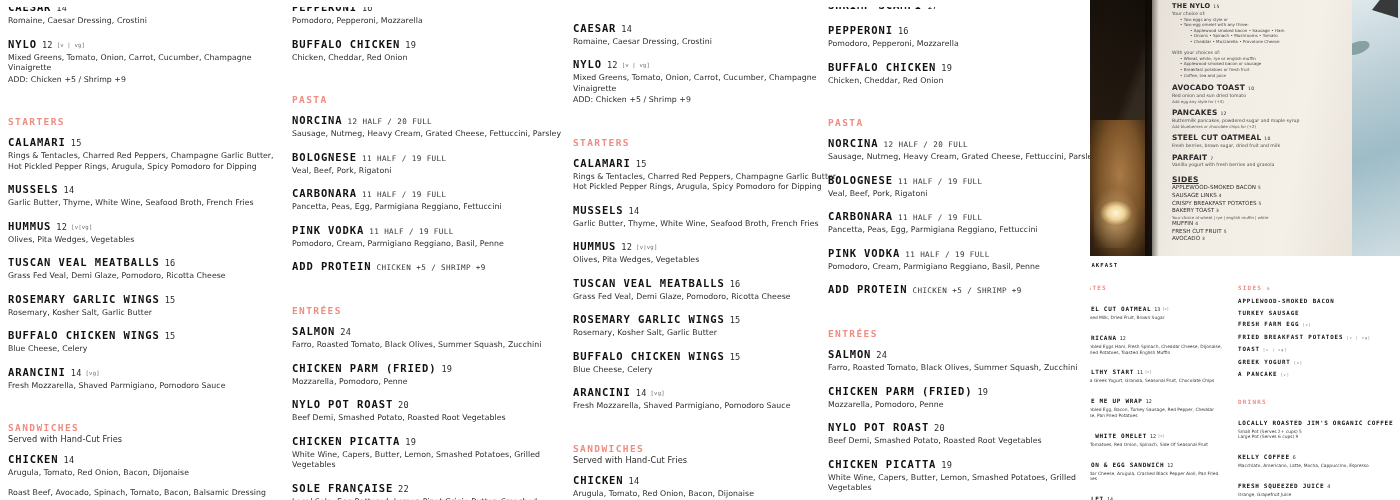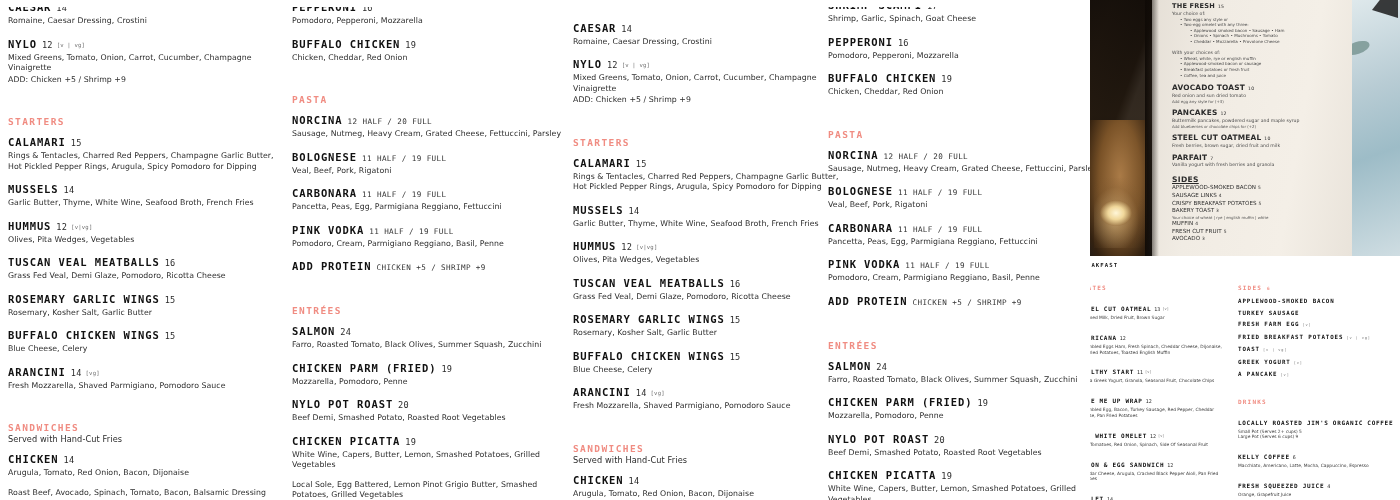--- a/index.html
+++ b/index.html
@@ -216,20 +216,21 @@
           </div>
           <div class="item">
             <div class="item-head"><span class="nm">NYLO POT ROAST</span><span class="pr">20</span></div>
             <p class="desc">Beef Demi, Smashed Potato, Roasted Root Vegetables</p>
           </div>
           <div class="item">
             <div class="item-head"><span class="nm">CHICKEN PICATTA</span><span class="pr">19</span></div>
             <p class="desc">White Wine, Capers, Butter, Lemon, Smashed Potatoes, Grilled Vegetables</p>
           </div>
           <div class="item">
+            <div class="item-head"><span class="nm">SOLE FRANÇAISE</span><span class="pr">22</span></div>
             <p class="desc">Local Sole, Egg Battered, Lemon Pinot Grigio Butter, Smashed Potatoes, Grilled Vegetables</p>
           </div>
         </div>
     </div>
   </div>
 
   <div class="col" id="col3">
     <div class="shift-b">
       <p class="desc" style="margin-top:0">Iceberg, Blue Cheese, Bacon, Barrel, Extra Virgin Olive Oil</p>
       <div class="gap-sm"></div>
@@ -289,21 +290,20 @@
             <p class="desc">Arugula, Tomato, Red Onion, Bacon, Dijonaise</p>
           </div>
         </div>
     </div>
   </div>
 
   <div class="col" id="col4">
     <div class="shift-b">
       <div class="item">
         <div class="item-head"><span class="nm">SHRIMP SCAMPI</span><span class="pr">17</span></div>
-        <p class="desc">Shrimp, Garlic, Spinach, Goat Cheese</p>
       </div>
       <div class="item">
         <div class="item-head"><span class="nm">PEPPERONI</span><span class="pr">16</span></div>
         <p class="desc">Pomodoro, Pepperoni, Mozzarella</p>
       </div>
       <div class="item">
         <div class="item-head"><span class="nm">BUFFALO CHICKEN</span><span class="pr">19</span></div>
         <p class="desc">Chicken, Cheddar, Red Onion</p>
       </div>
 
@@ -363,21 +363,21 @@
     <div class="ph-blue"></div>
     <div class="ph-card"></div>
     <div class="ph-dark"></div>
     <div class="ph-food"></div>
     <div class="ph-lamp2"></div>
     <div class="ph-lamp"></div>
     <div class="ph-shadow"></div>
     <div class="ph-corner"></div>
 
     <div class="ph-txt" style="left:82px;top:2px;width:178px;">
-      <p class="ph-h"><span>THE FRESH</span><span class="p">15</span></p>
+      <p class="ph-h"><span>THE NYLO</span><span class="p">15</span></p>
       <p class="ph-d">Your choice of:</p>
       <div id="ph-bul">
           <p class="ph-b" style="margin-left: 8px;">• Two eggs any style or</p>
           <p class="ph-b" style="margin-left: 8px;">• Two-egg omelet with any three:</p>
           <p class="ph-b" style="margin-left: 18px;">• Applewood smoked bacon  •  Sausage  •  Ham</p>
           <p class="ph-b" style="margin-left: 18px;">• Onions • Spinach • Mushrooms • Tomato</p>
           <p class="ph-b" style="margin-left: 18px;">• Cheddar • Mozzarella • Provolone Cheese</p>
         </div>
       <p class="ph-d" style="margin-top:5px">With your choices of:</p>
       <div id="ph-bul2">

